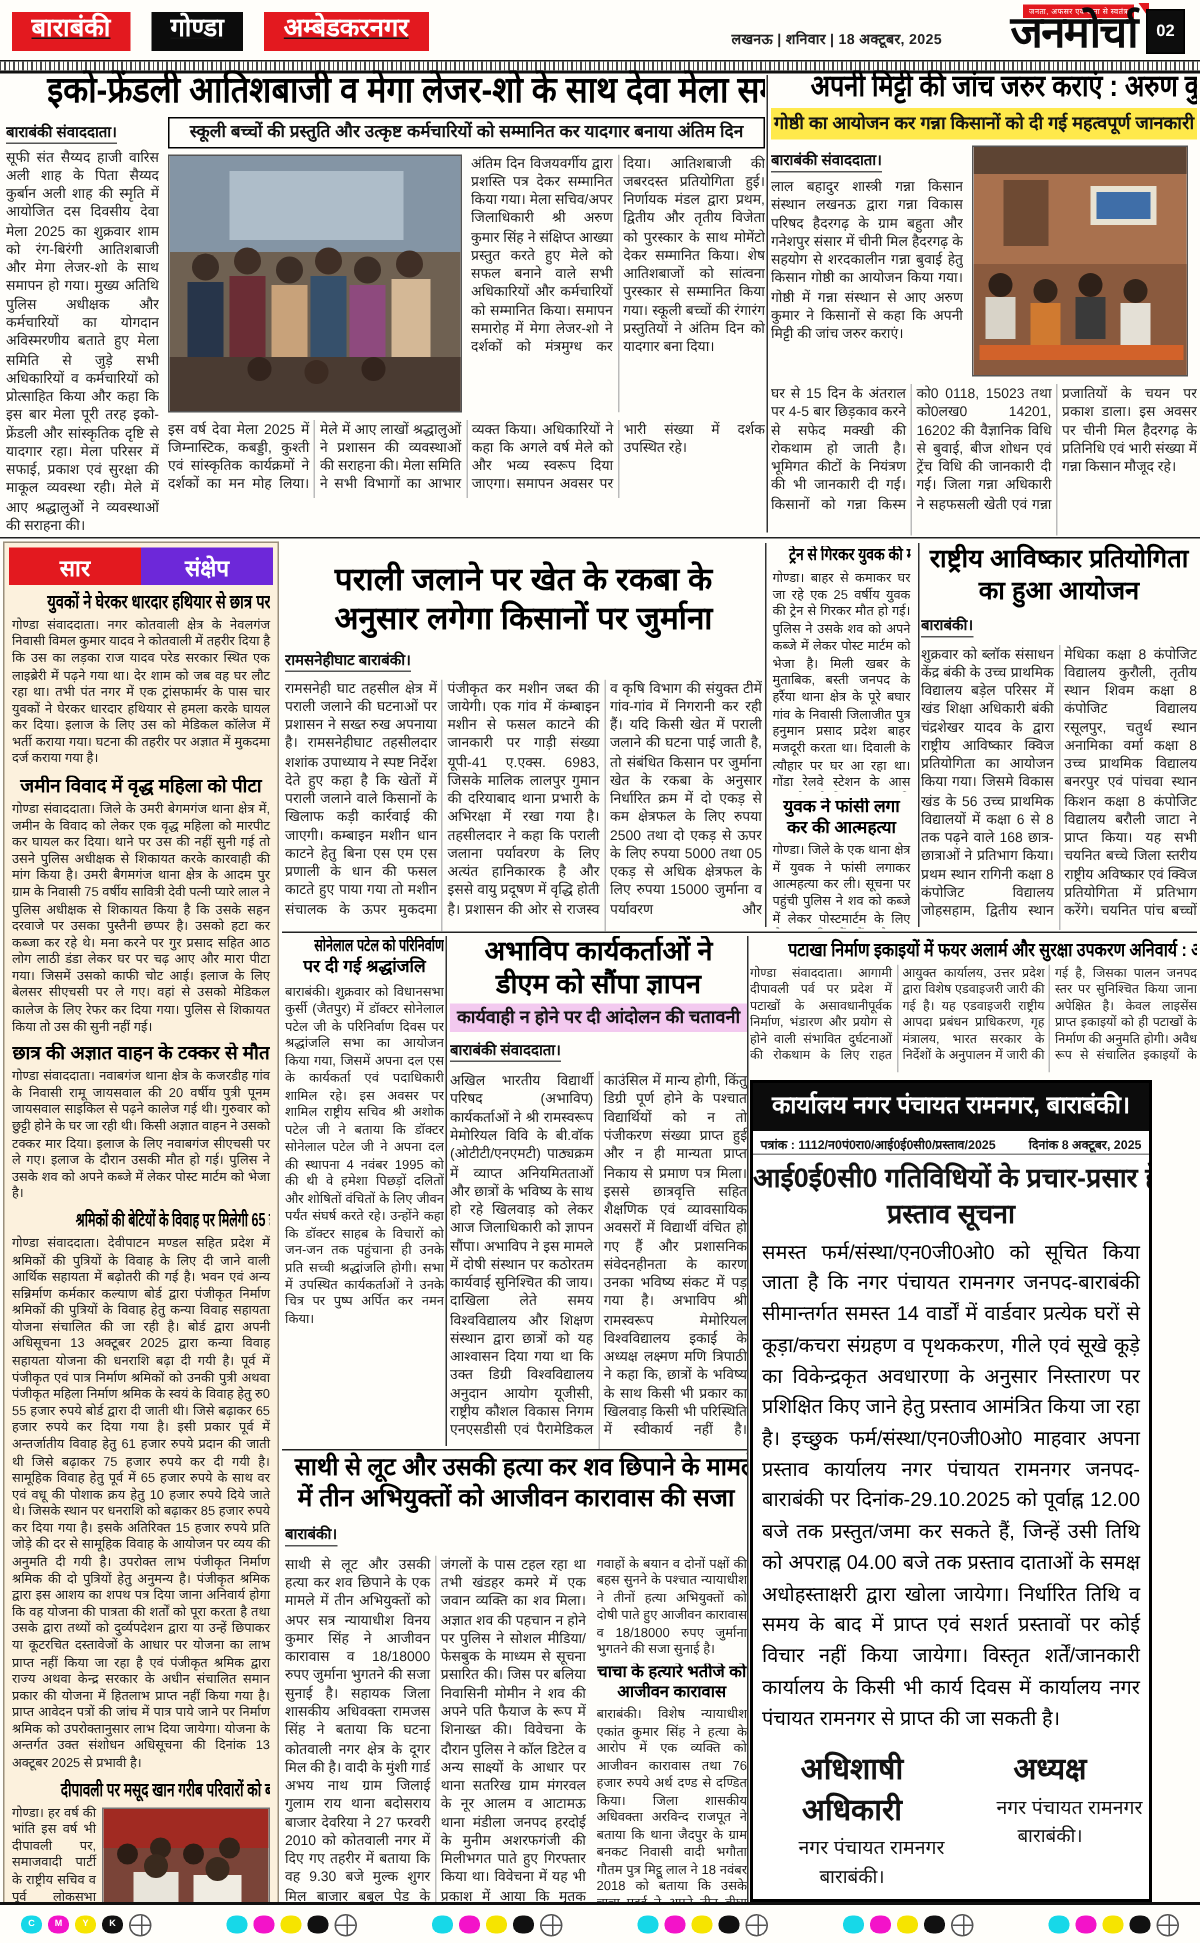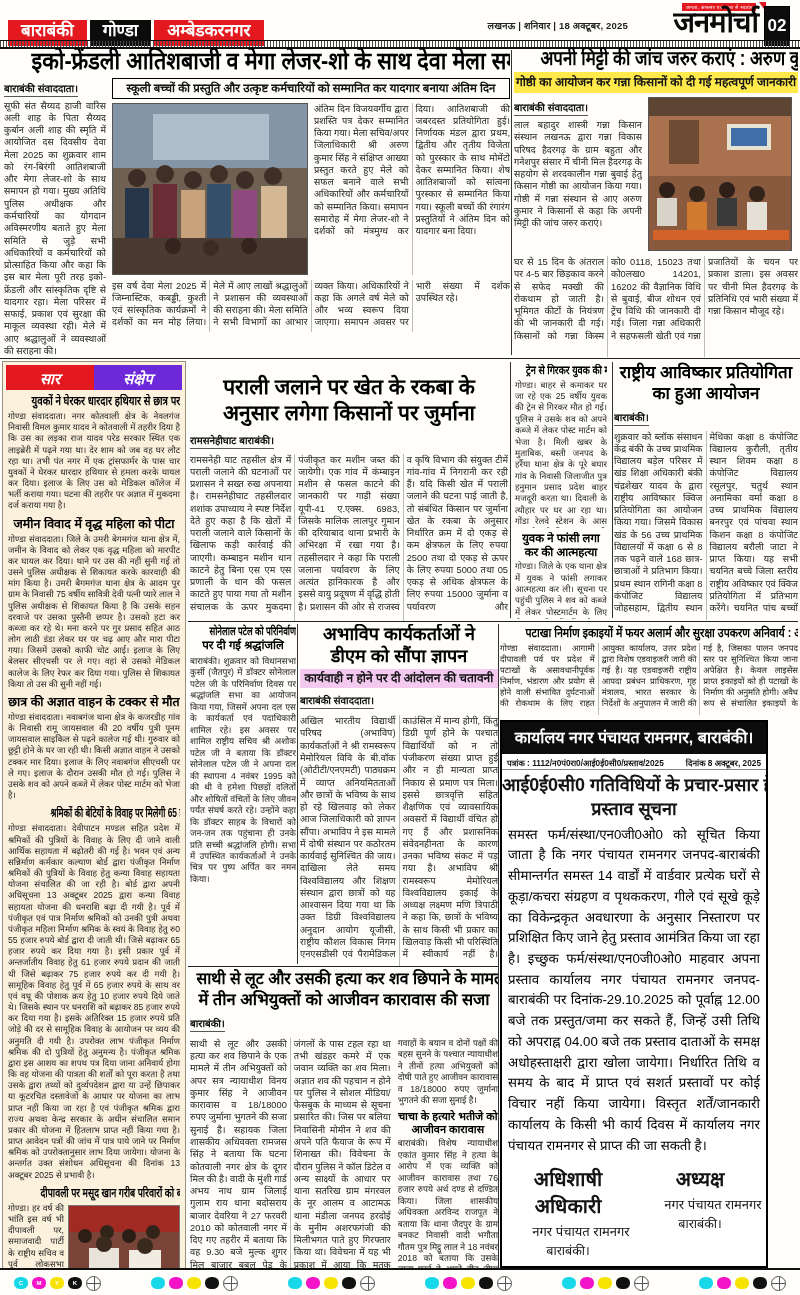--- a/index.html
+++ b/index.html
@@ -4,29 +4,29 @@
 <style>
   * { margin:0; padding:0; box-sizing:border-box; }
   html,body { width:800px; }
   body {
     position:relative; width:800px; height:1295px; background:#fffefa;
     font-family:"Liberation Sans", sans-serif; color:#141414; overflow:hidden;
   }
   .abs { position:absolute; }
 
   
-  .region-tabs { left:8px; top:20px; display:flex; gap:3px; }
+  .region-tabs { left:8px; top:8px; display:flex; gap:14px;text-decoration:underline; }
   .region-tab { color:#fff; font-weight:bold; font-size:17px; padding:2px 13px 5px; line-height:1.1; }
   .tab-red { background:#e3191f; }
   .tab-black { background:#0c0c0c; }
   .dateline { right:172px; top:19px; font-size:9.5px; font-weight:bold; color:#222; letter-spacing:.2px; }
   .tagline { right:44px; top:3px; background:#e3191f; color:#fff; font-size:5px; padding:1px 4px; letter-spacing:.3px; }
   .paper-name { right:42px; top:8px; font-size:29px; font-weight:bold; letter-spacing:-1px; color:#0a0a0a; line-height:1; }
-  .page-box { right:10px; top:6px; width:26px; height:40px; background:#0d0d0d; border:1px solid #000;
-              color:#fff; font-size:17px; font-weight:bold; display:flex; align-items:center; justify-content:center; }
+  .page-box { right:10px; top:6px; width:26px; height:30px; background:#0d0d0d; border:1px solid #000;
+              color:#fff; font-size:11px; font-weight:bold; display:flex; align-items:center; justify-content:center; }
   .page-notch { right:34px; top:2px; width:0; height:0; border-left:7px solid transparent; border-top:10px solid #e3191f; }
   .hatch { left:0; top:40px; width:800px; height:9px;
            border-top:1px solid #111; border-bottom:2px solid #111;
            background:repeating-linear-gradient(90deg,#4a4a4a 0 1px,transparent 1px 3px); }
 
   
   .hl { text-align:center; font-weight:bold; color:#000; }
   .fit { display:inline-block; white-space:nowrap; transform-origin:center center; }
   .byline { font-weight:bold; font-size:10px; color:#111; display:inline-block;
             border-bottom:1px solid #555; padding-bottom:1px; margin-bottom:3px; }
@@ -54,21 +54,21 @@
   .mitti { left:514px; top:47px; width:284px; height:310px; overflow:hidden; }
   .mitti .hl { font-size:20px; line-height:1.1; }
   .mitti-subhead { background:#ffe94b; text-align:center; font-weight:bold; font-size:12px; height:21px; line-height:21px; margin-top:3px; overflow:hidden; }
   .mitti-mid { display:flex; gap:6px; margin-top:4px; }
   .mitti-intro { width:128px; flex:none; height:154px; }
   .mitti-bottom { height:102px; margin-top:5px; }
 
   
   .sidebar { left:2px; top:361px; width:184px; height:908px; background:#fcf1dd; border:1px solid #9a8f7c; padding:0 5px 4px; overflow:hidden; }
   .sb-bar { display:flex; margin:3px -2px 4px; height:25px; }
-  .sb-bar div { flex:1; color:#fff; font-weight:bold; font-size:15px; display:flex; align-items:center; justify-content:center;font-style:italic; }
+  .sb-bar div { flex:1; color:#fff; font-weight:bold; font-size:15px; display:flex; align-items:center; justify-content:center; }
   .sb-red { background:#e3191f; }
   .sb-black { background:#6d28d9; }
   .sb-item { margin-bottom:5px; }
   .sb-h { text-align:center; font-weight:bold; font-size:12.5px; line-height:1.2; margin:2px 0 2px; color:#000; overflow:hidden; }
   .sb-b { font-size:8.6px; line-height:1.3; text-align:justify; color:#222; }
   .sb-photo { float:right; width:112px; height:90px; margin:2px 0 2px 4px; border:1px solid #777; }
 
   
   .parali { left:190px; top:374px; width:318px; height:258px; overflow:hidden; }
   .parali .hl { font-size:21px; line-height:1.25; }

